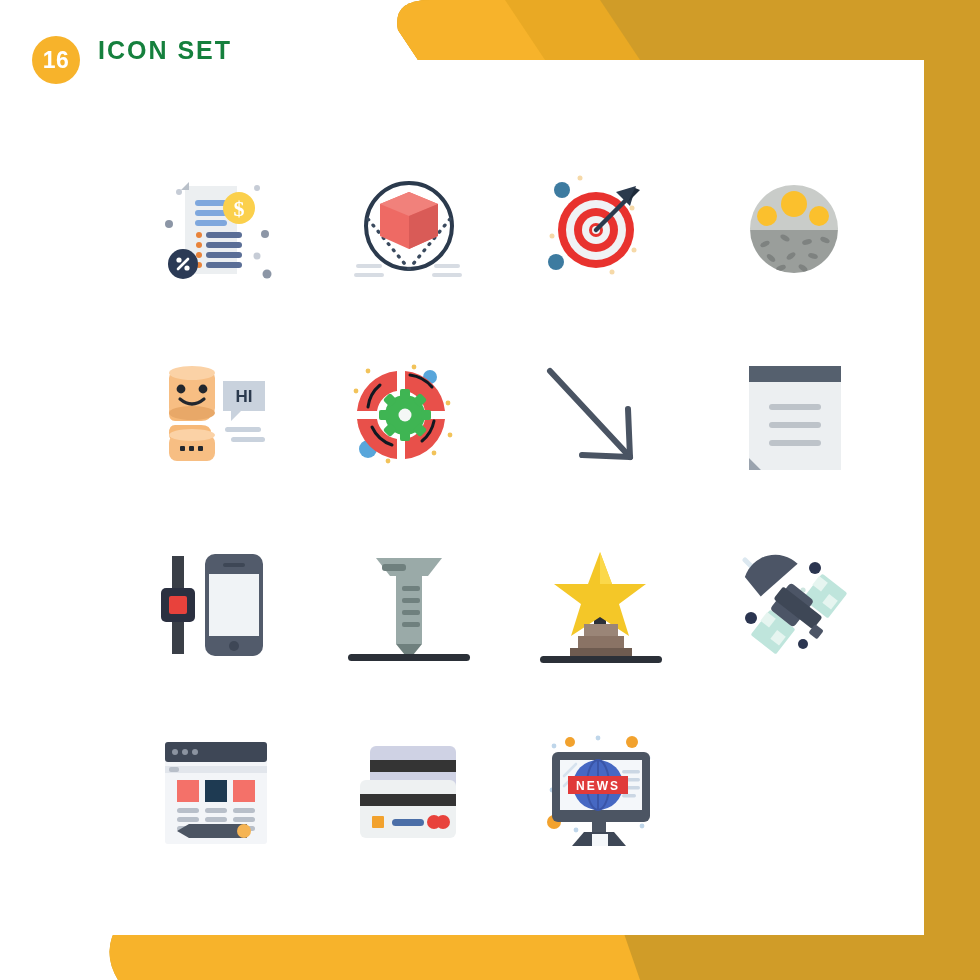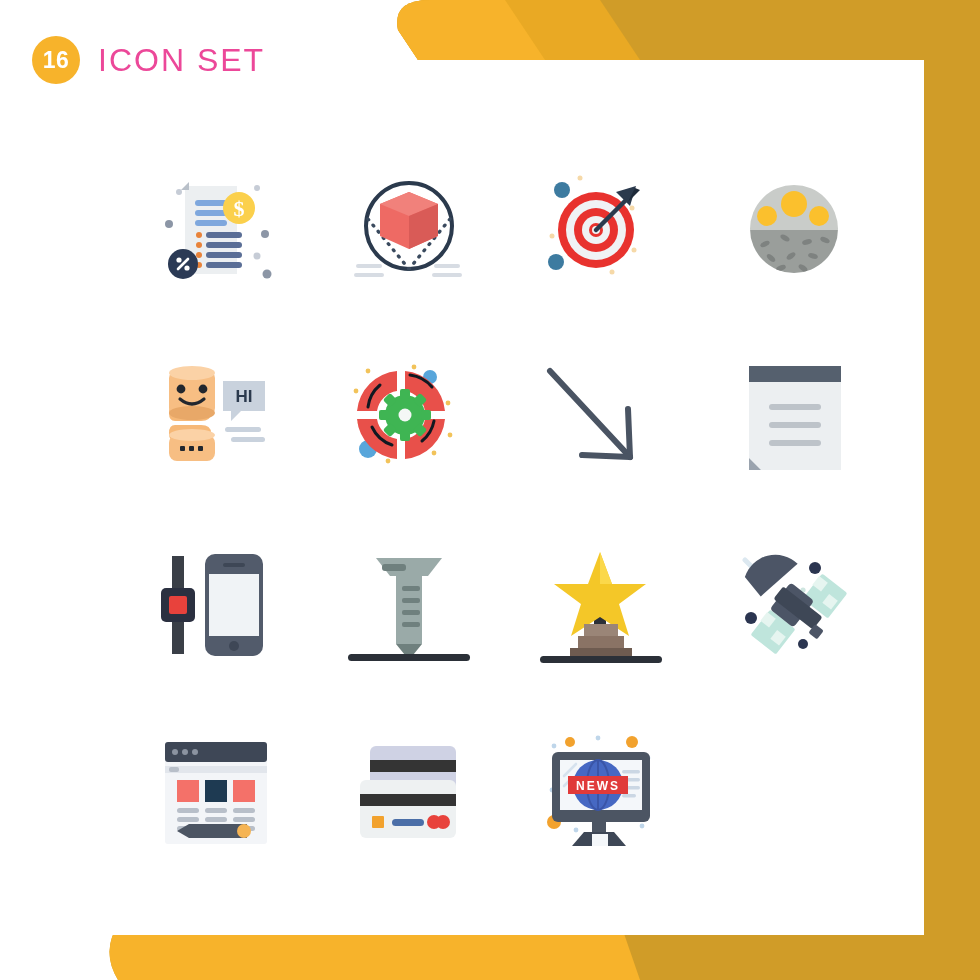--- a/index.html
+++ b/index.html
@@ -15,29 +15,29 @@
   
   .banner-svg{position:absolute;left:0;top:0;width:980px;height:980px;pointer-events:none;}
 
   
   .card{
     position:absolute;left:0;top:60px;width:924px;height:875px;
     background:#ffffff;
   }
 
   
-  .header{position:absolute;left:32px;top:36px;display:flex;align-items:center;gap:18px;z-index:6;}
+  .header{position:absolute;left:32px;top:36px;display:flex;align-items:flex-start;gap:18px;z-index:6;}
   .count-badge{
     width:48px;height:48px;border-radius:50%;
     background:#F7B32B;
     display:flex;align-items:center;justify-content:center;
     color:#ffffff;font-size:23px;font-weight:bold;letter-spacing:.5px;
   }
   .title{
-    font-size:32px;letter-spacing:2px;color:#ec4899;font-weight:normal;
+    font-size:25px;letter-spacing:2px;color:#15803d;font-weight:bold;
     text-transform:uppercase;
   }
 
   
   .grid{
     position:absolute;left:120px;top:135px;
     width:770px;
     display:grid;
     grid-template-columns:repeat(4,1fr);
     grid-template-rows:repeat(4,188px);

